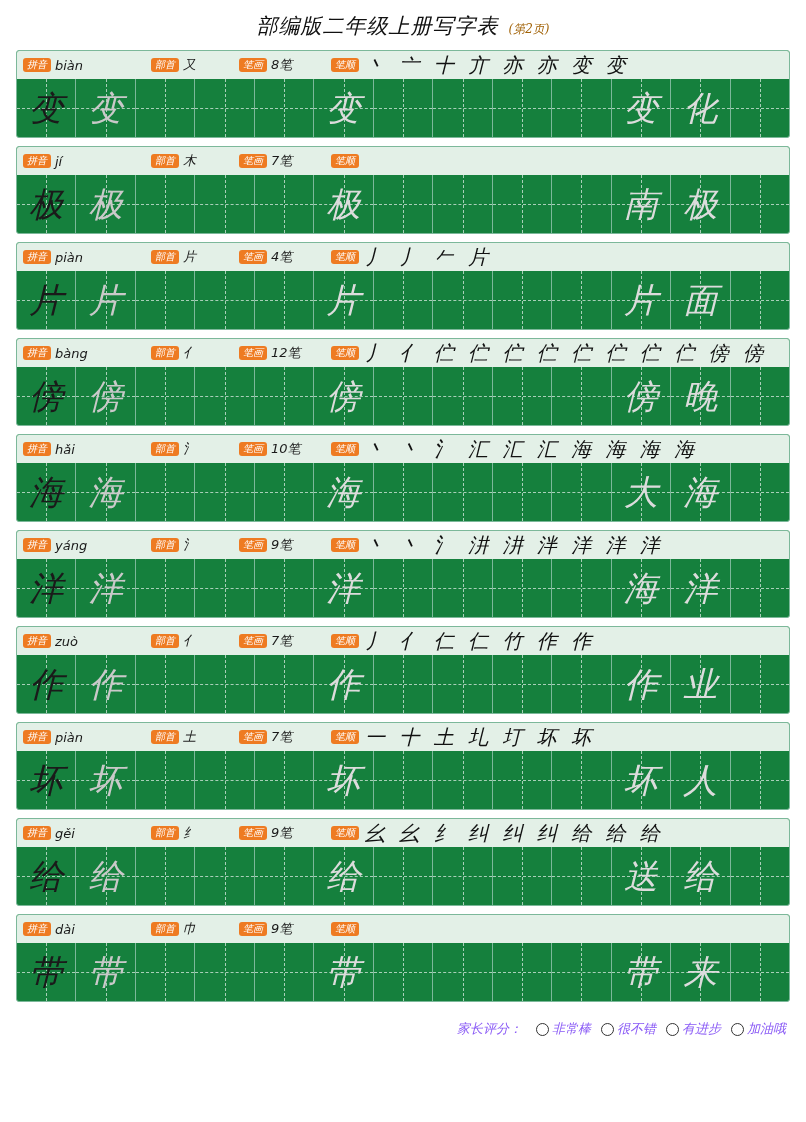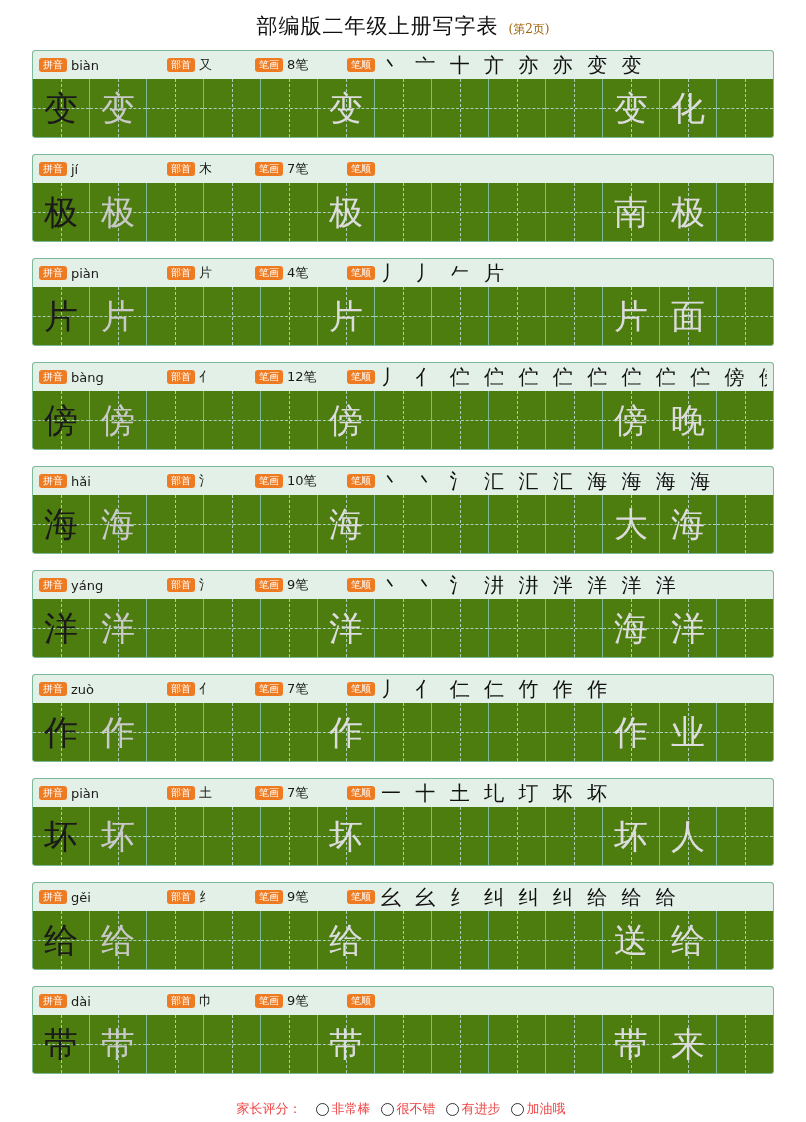--- a/index.html
+++ b/index.html
@@ -11,22 +11,23 @@
     width: 806px;
     height: 1122px;
     font-family: "Liberation Sans", sans-serif;
     color: #222;
     position: relative;
   }
   .page {
     width: 806px;
     height: 1122px;
     box-sizing: border-box;
-    padding: 0 32px;
+    padding: 0 16px;
     position: relative;
+    font-style: italic;
   }
   
   .title-bar {
     display: flex;
     align-items: baseline;
     justify-content: center;
     padding-top: 12px;
     padding-bottom: 10px;
   }
   .title-main {
@@ -38,22 +39,22 @@
   .title-sub {
     font-family: "DejaVu Serif", serif;
     font-size: 12px;
     color: #a16207;
     margin-left: 10px;
   }
   
   .char-row {
     border: 1px solid #7cb89a;
     border-radius: 3px;
-    margin-bottom: 16px;
-    background: #4d7c0f;
+    margin-bottom: 8px;
+    background: #15803d;
     overflow: hidden;
   }
   .meta {
     background: #e3f0e7;
     display: flex;
     align-items: center;
     height: 28px;
     padding: 0 6px;
     box-sizing: border-box;
   }
@@ -127,25 +128,25 @@
     line-height: 1;
     z-index: 2;
   }
   .glyph.solid { color: #1a1a1a; }
   .glyph.faint { color: #c9c9c9; }
   .glyph.ghost { color: #dcdcdc; }
   
   .footer {
     display: flex;
     align-items: center;
-    justify-content: center;
+    justify-content: flex-end;
     padding: 10px 4px 0 0;
     font-family: "DejaVu Sans", sans-serif;
     font-size: 13px;
-    color: #ef4444;
+    color: #8b5cf6;
   }
   .footer-label { margin-right: 4px; }
   .opt {
     display: inline-flex;
     align-items: center;
     margin-left: 10px;
     white-space: nowrap;
   }
   .circle {
     width: 11px;

